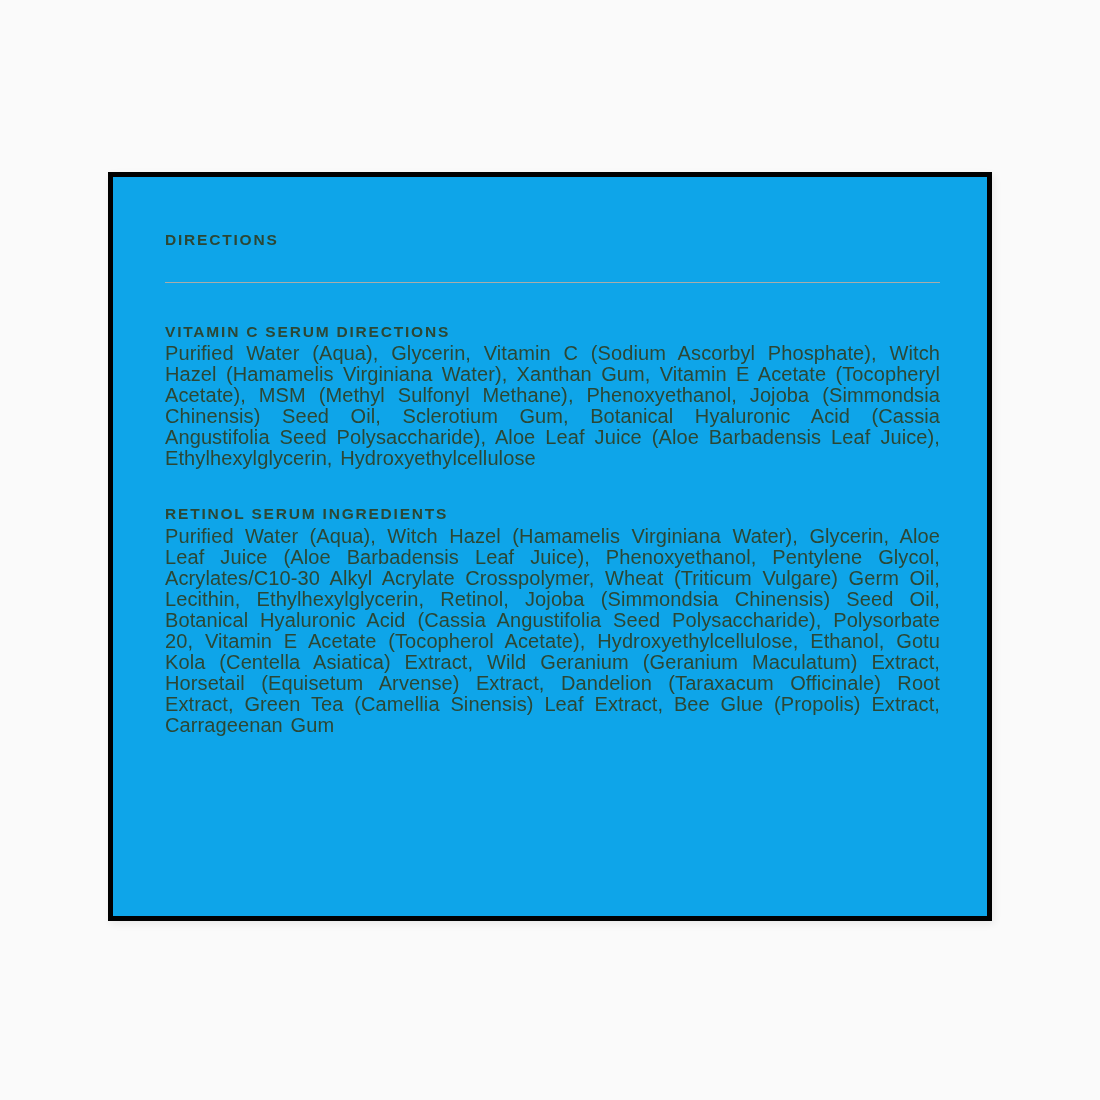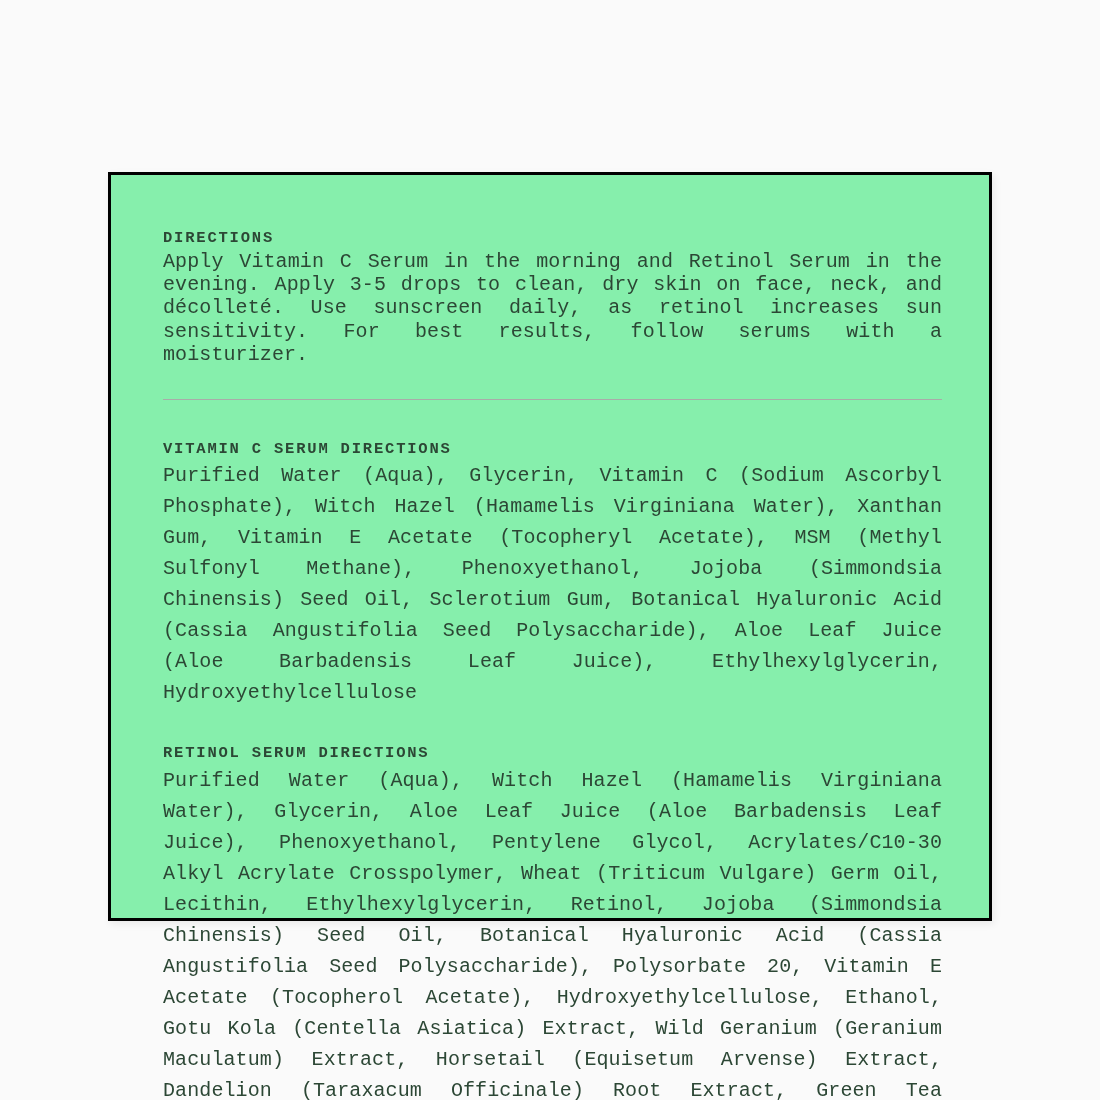--- a/index.html
+++ b/index.html
@@ -15,26 +15,25 @@
     background: #fafafa;
     overflow: hidden;
   }
   .card {
     position: absolute;
     left: 108px;
     top: 172px;
     width: 884px;
     height: 749px;
     box-sizing: border-box;
-    background: #86efac;
-    border: 3px solid #000000;
+    background: #0ea5e9;
+    border: 5px solid #000000;
     box-shadow: 2px 3px 8px rgba(0,0,0,0.07);
     padding: 54px 47px 39px 52px;
     color: #2c4735;
-    font-family: Liberation Mono, monospace;
   }
   .section-heading {
     margin: 0;
     font-size: 15.5px;
     font-weight: bold;
     letter-spacing: 1.8px;
     line-height: 1.2;
     color: #2c4735;
   }
   .body-text {
@@ -42,21 +41,21 @@
     font-size: 20px;
     letter-spacing: 0.1px;
     word-spacing: 2px;
     color: #2c4735;
     text-align: justify;
   }
   .directions-text {
     line-height: 23.4px;
   }
   .ingredients-text {
-    line-height: 31px;
+    line-height: 21px;
   }
   .warning-paragraph {
     margin-top: 27px;
   }
   .divider {
     border: none;
     border-top: 1px solid #a9aca9;
     margin: 32px 0 40px 0;
   }
   .ingredients-section-vc {
@@ -67,29 +66,28 @@
   }
 </style>
 </head>
 <body>
 
 <div class="viewport">
   <div class="card">
 
     <section>
       <h2 class="section-heading">DIRECTIONS</h2>
-      <p class="body-text directions-text">Apply Vitamin C Serum in the morning and Retinol Serum in the evening. Apply 3-5 drops to clean, dry skin on face, neck, and décolleté. Use sunscreen daily, as retinol increases sun sensitivity. For best results, follow serums with a moisturizer.</p>
     </section>
 
     <hr class="divider">
 
     <section class="ingredients-section-vc">
       <h2 class="section-heading">VITAMIN C SERUM DIRECTIONS</h2>
       <p class="body-text ingredients-text">Purified Water (Aqua), Glycerin, Vitamin C (Sodium Ascorbyl Phosphate), Witch Hazel (Hamamelis Virginiana Water), Xanthan Gum, Vitamin E Acetate (Tocopheryl Acetate), MSM (Methyl Sulfonyl Methane), Phenoxyethanol, Jojoba (Simmondsia Chinensis) Seed Oil, Sclerotium Gum, Botanical Hyaluronic Acid (Cassia Angustifolia Seed Polysaccharide), Aloe Leaf Juice (Aloe Barbadensis Leaf Juice), Ethylhexylglycerin, Hydroxyethylcellulose</p>
     </section>
 
     <section class="ingredients-section-retinol">
-      <h2 class="section-heading">RETINOL SERUM DIRECTIONS</h2>
+      <h2 class="section-heading">RETINOL SERUM INGREDIENTS</h2>
       <p class="body-text ingredients-text">Purified Water (Aqua), Witch Hazel (Hamamelis Virginiana Water), Glycerin, Aloe Leaf Juice (Aloe Barbadensis Leaf Juice), Phenoxyethanol, Pentylene Glycol, Acrylates/C10-30 Alkyl Acrylate Crosspolymer, Wheat (Triticum Vulgare) Germ Oil, Lecithin, Ethylhexylglycerin, Retinol, Jojoba (Simmondsia Chinensis) Seed Oil, Botanical Hyaluronic Acid (Cassia Angustifolia Seed Polysaccharide), Polysorbate 20, Vitamin E Acetate (Tocopherol Acetate), Hydroxyethylcellulose, Ethanol, Gotu Kola (Centella Asiatica) Extract, Wild Geranium (Geranium Maculatum) Extract, Horsetail (Equisetum Arvense) Extract, Dandelion (Taraxacum Officinale) Root Extract, Green Tea (Camellia Sinensis) Leaf Extract, Bee Glue (Propolis) Extract, Carrageenan Gum</p>
     </section>
 
   </div>
 </div>
 
 </body></html>

